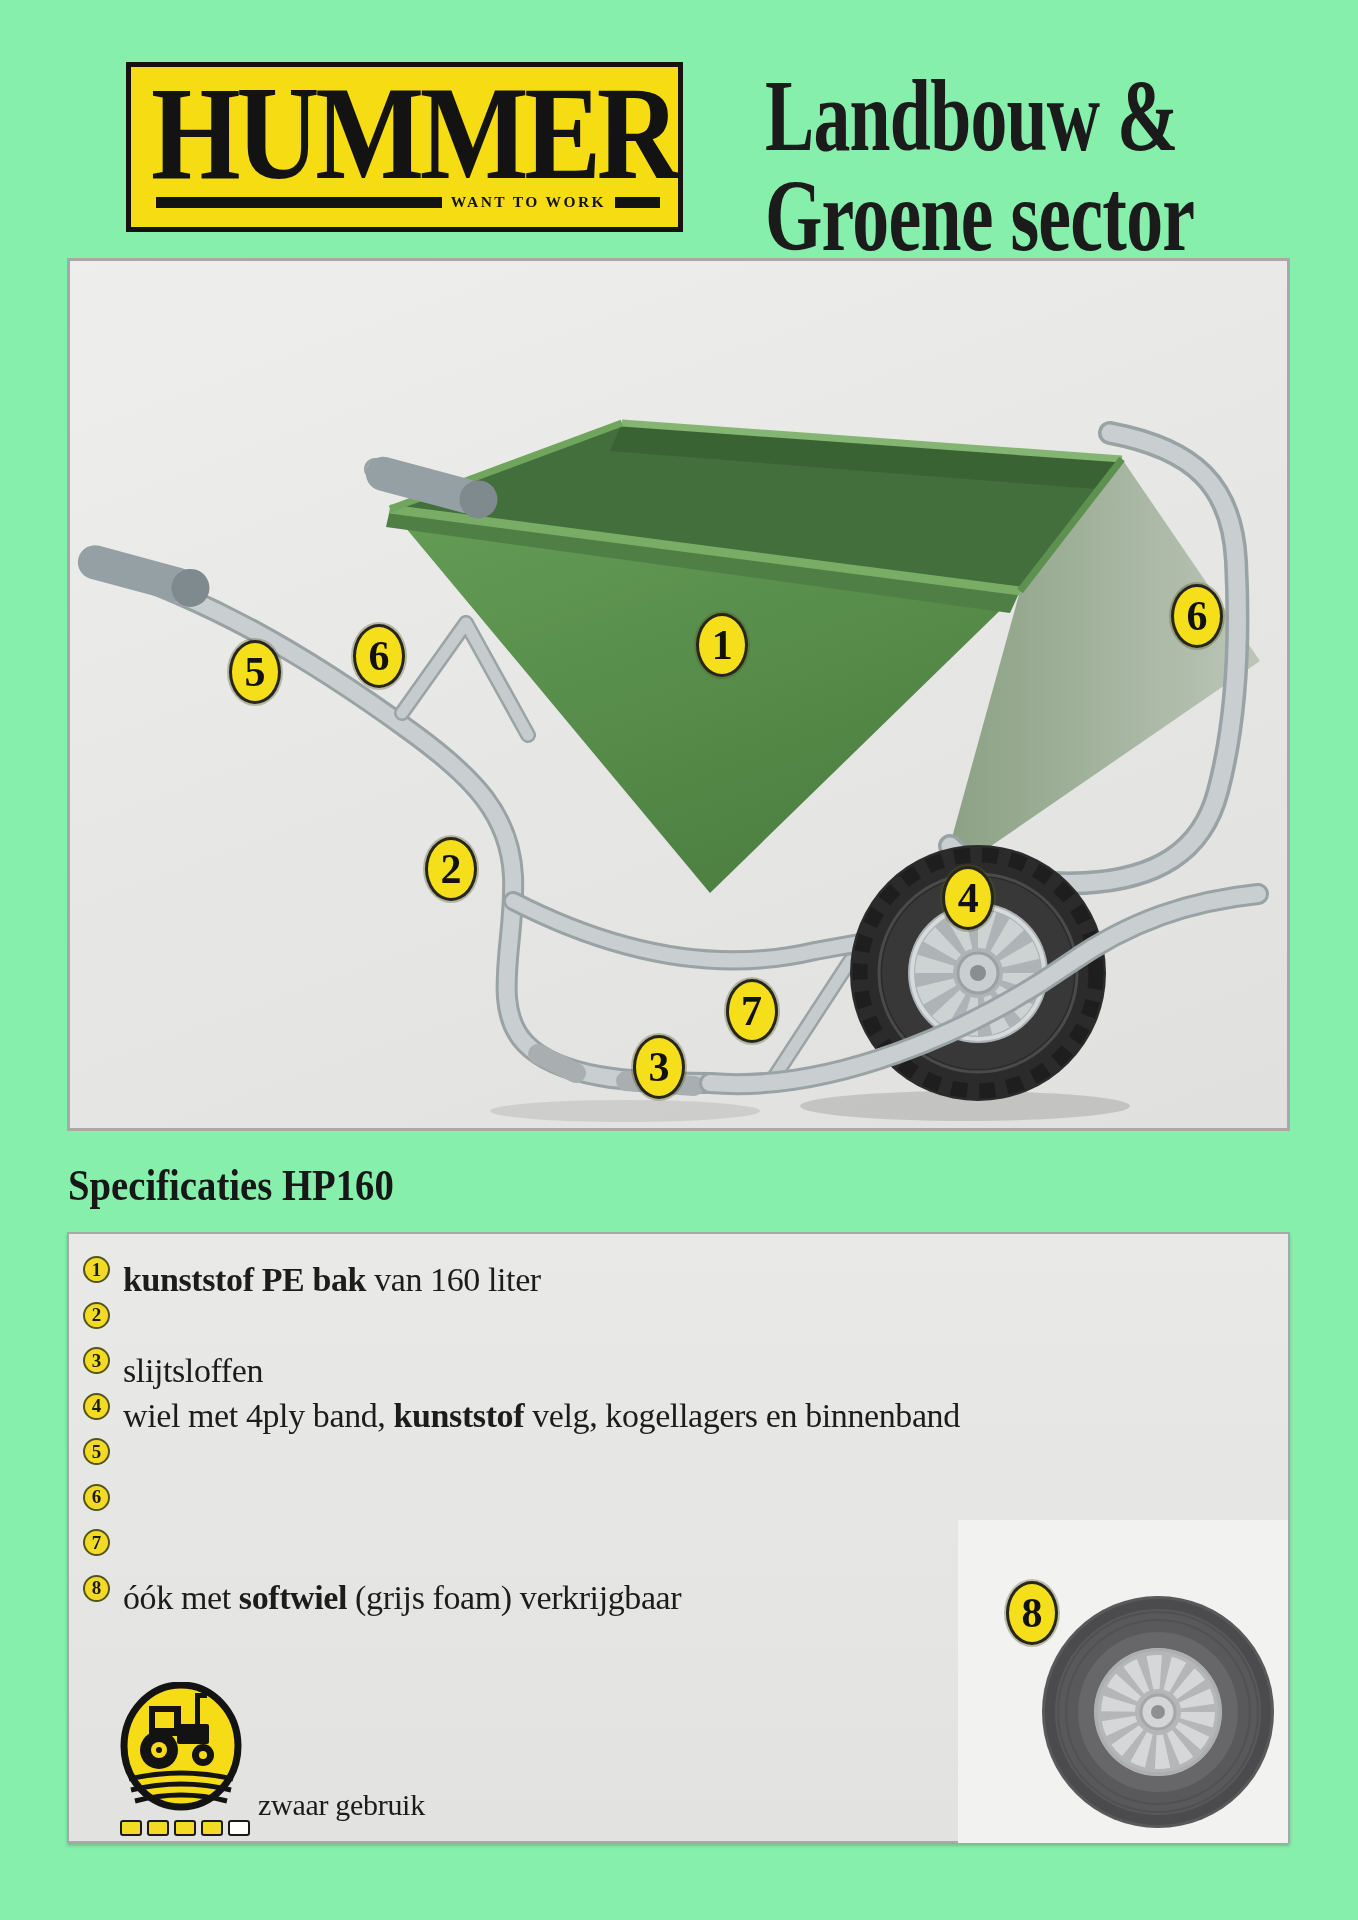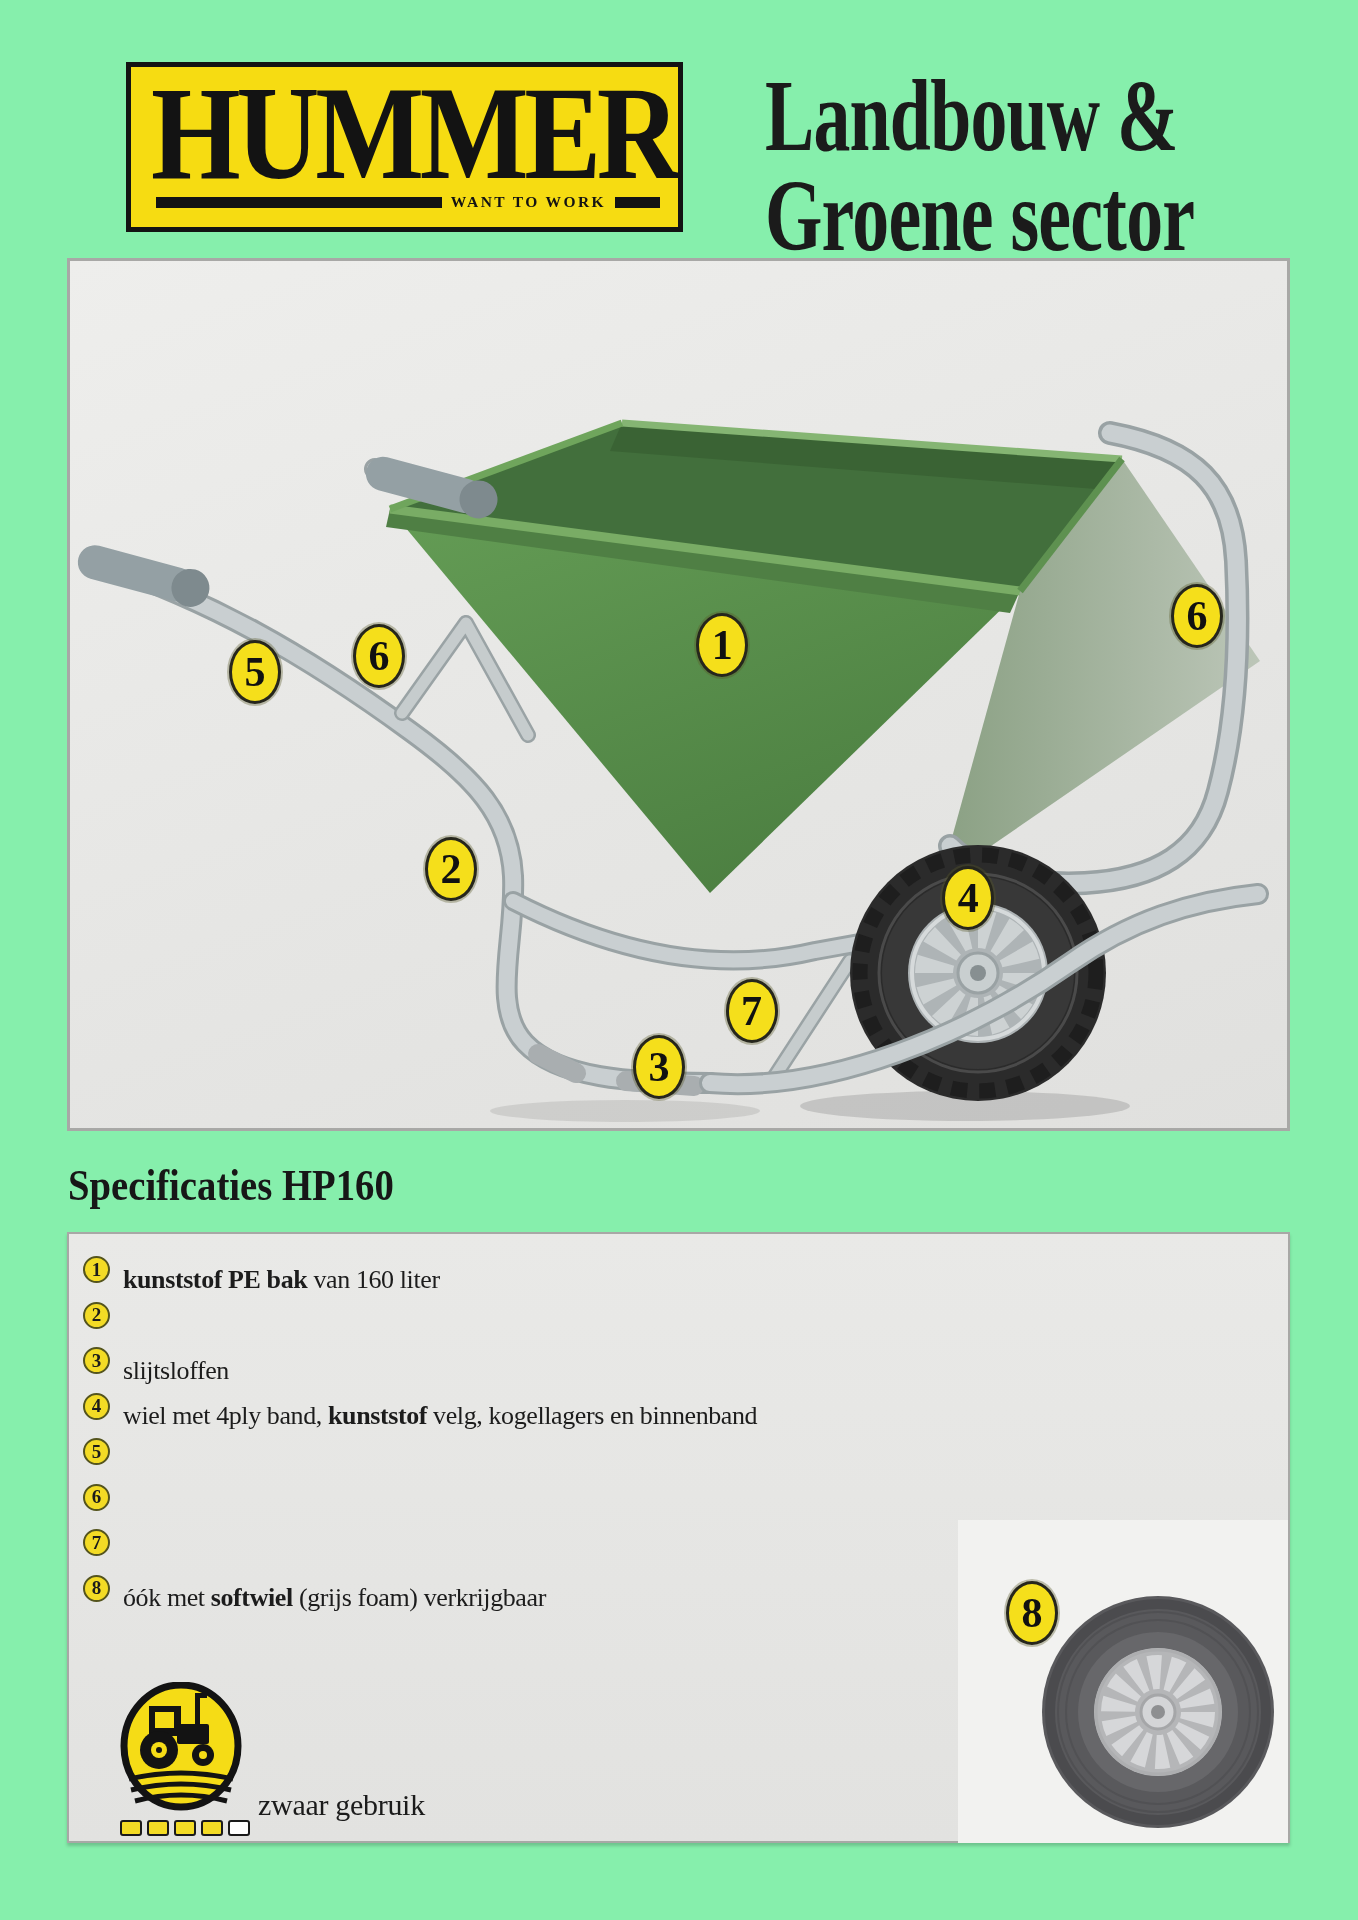--- a/index.html
+++ b/index.html
@@ -32,21 +32,21 @@
   .spec-box{position:absolute;left:67px;top:1232px;width:1223px;height:611px;box-sizing:border-box;
             border:2px solid #a8a8a6;background:linear-gradient(180deg,#e9e9e7,#e2e2e0);
             box-shadow:0 3px 3px rgba(0,0,0,.18);}
 
   
   .spec-list{list-style:none;margin:0;padding:13px 0 0 14px;}
   .spec-list li{height:45.5px;display:flex;align-items:center;}
   .chip{flex:0 0 auto;width:27px;height:27px;border-radius:50%;background:#f3db25;border:2px solid #54541d;
         box-sizing:border-box;display:flex;align-items:center;justify-content:center;
         font-size:19px;font-weight:bold;color:#1b1b1b;margin-right:13px;}
-  .itxt{font-size:26px;letter-spacing:-.4px;color:#1c1c1c;white-space:nowrap;margin-top:20px;}
+  .itxt{font-size:34px;letter-spacing:-.4px;color:#1c1c1c;white-space:nowrap;margin-top:20px;}
   .itxt .b{font-weight:bold;}
 
   
   .callout{position:absolute;width:52px;height:64px;border-radius:50%;background:#f5df1b;
            border:3px solid #26261c;box-sizing:border-box;box-shadow:0 0 0 2px rgba(90,90,40,.35);
            display:flex;align-items:center;justify-content:center;
            font-size:42px;font-weight:bold;color:#111;transform:translate(-50%,-50%);}
   .co8{left:963px;top:379px;}
 
   

